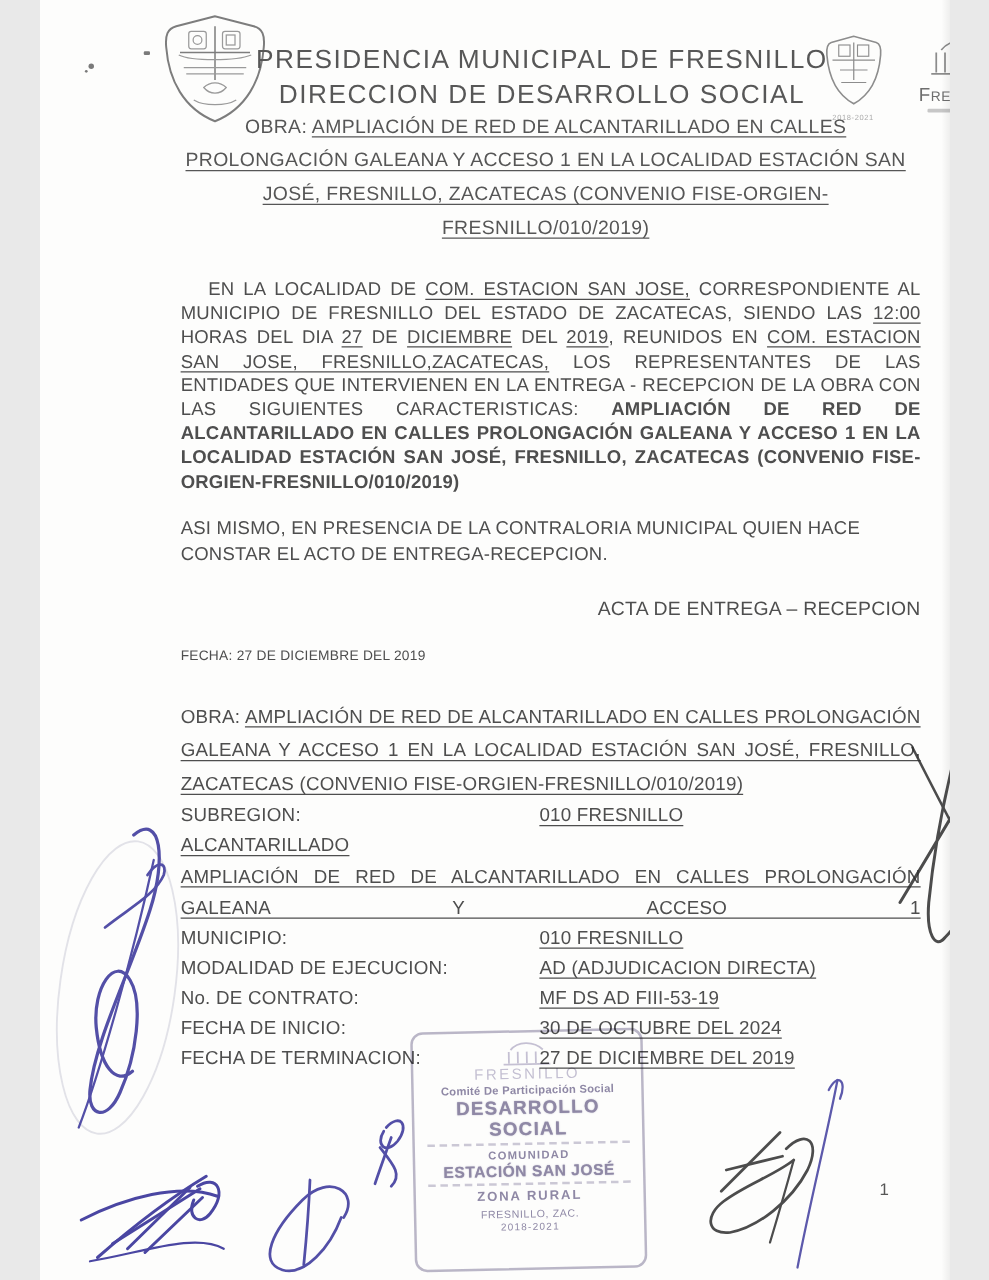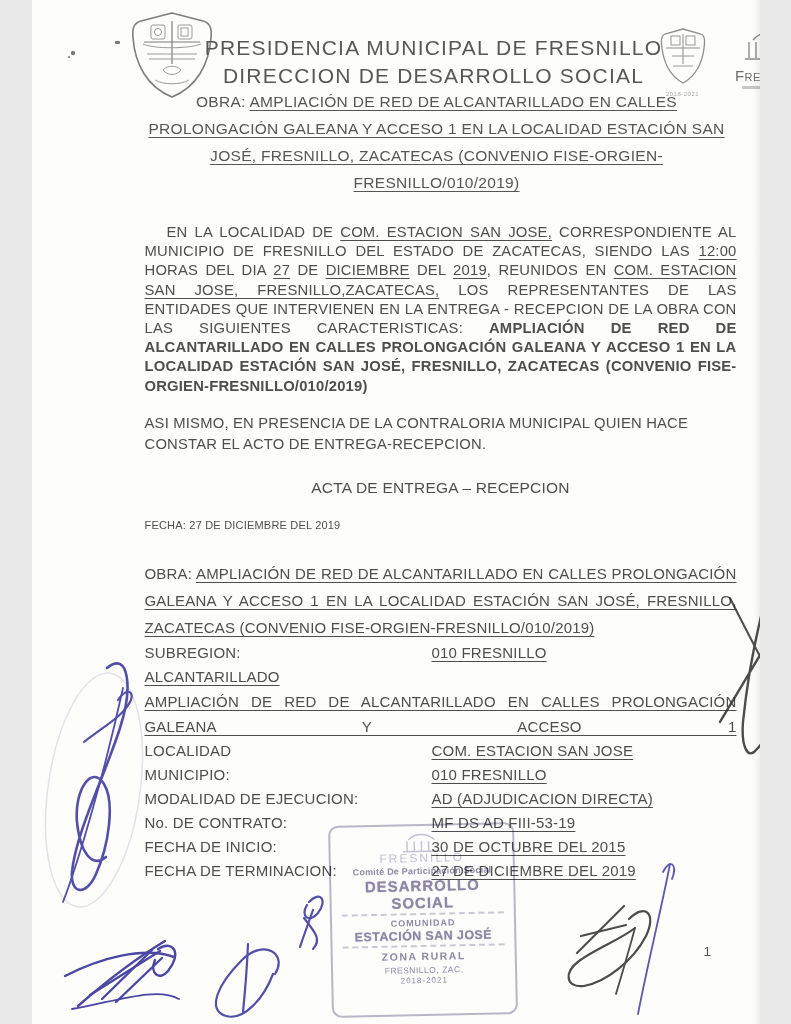--- a/index.html
+++ b/index.html
@@ -24,21 +24,21 @@
   .obra-hdr{position:absolute;left:103px;top:88px;width:604px;text-align:center;
     font-size:15.5px;line-height:27px;color:#565656;letter-spacing:.3px;}
   .u{text-decoration:underline;text-decoration-thickness:1.4px;text-underline-offset:3px;text-decoration-skip-ink:none;}
   .b{font-weight:bold;}
 
   
   .doc-body{position:absolute;left:113px;top:223px;width:592px;font-size:14.8px;
     line-height:19.2px;letter-spacing:.2px;color:#4e4e4e;}
   .p1{text-align:justify;text-indent:22px;}
   .p2{margin-top:17px;text-align:left;line-height:21px;}
-  .acta{margin-top:23px;text-align:center;font-size:15.5px;}
+  .acta{margin-top:23px;text-align:right;font-size:15.5px;}
   .fecha{margin-top:19px;text-align:left;font-size:11px;padding-right:8px;}
   .obra-par{margin-top:25px;font-size:15px;line-height:27px;text-align:justify;}
   .details{font-size:15px;}
   .drow{display:flex;align-items:center;line-height:24px;min-height:24px;}
   .dlabel{width:287px;flex:none;}
   .dvalue{flex:1;}
   .drow.ml .dvalue{text-align:justify;text-align-last:justify;line-height:25px;}
 
   
   .stamp{position:absolute;left:298px;top:824px;width:182px;height:188px;
@@ -145,38 +145,34 @@
         <div class="dlabel">SUBREGION:</div>
         <div class="dvalue"><span class="u">010 FRESNILLO</span></div>
       </div>
       <div class="drow">
         <div class="dvalue"><span class="u">ALCANTARILLADO</span></div>
       </div>
       <div class="drow ml">
         <div class="dvalue"><span class="u">AMPLIACIÓN DE RED DE ALCANTARILLADO EN CALLES PROLONGACIÓN GALEANA Y ACCESO 1</span></div>
       </div>
       <div class="drow">
-        <div class="dlabel">LOCALIDAD</div>
-        <div class="dvalue"><span class="u">COM. ESTACION SAN JOSE</span></div>
-      </div>
-      <div class="drow">
         <div class="dlabel">MUNICIPIO:</div>
         <div class="dvalue"><span class="u">010 FRESNILLO</span></div>
       </div>
       <div class="drow">
         <div class="dlabel">MODALIDAD DE EJECUCION:</div>
         <div class="dvalue"><span class="u">AD (ADJUDICACION DIRECTA)</span></div>
       </div>
       <div class="drow">
         <div class="dlabel">No. DE CONTRATO:</div>
         <div class="dvalue"><span class="u">MF DS AD FIII-53-19</span></div>
       </div>
       <div class="drow">
         <div class="dlabel">FECHA DE INICIO:</div>
-        <div class="dvalue"><span class="u">30 DE OCTUBRE DEL 2015</span></div>
+        <div class="dvalue"><span class="u">30 DE OCTUBRE DEL 2024</span></div>
       </div>
       <div class="drow">
         <div class="dlabel">FECHA DE TERMINACION:</div>
         <div class="dvalue"><span class="u">27 DE DICIEMBRE DEL 2019</span></div>
       </div>
     </div>
   </div>
 
   <div class="stamp">
     <div class="stamp-logo">

